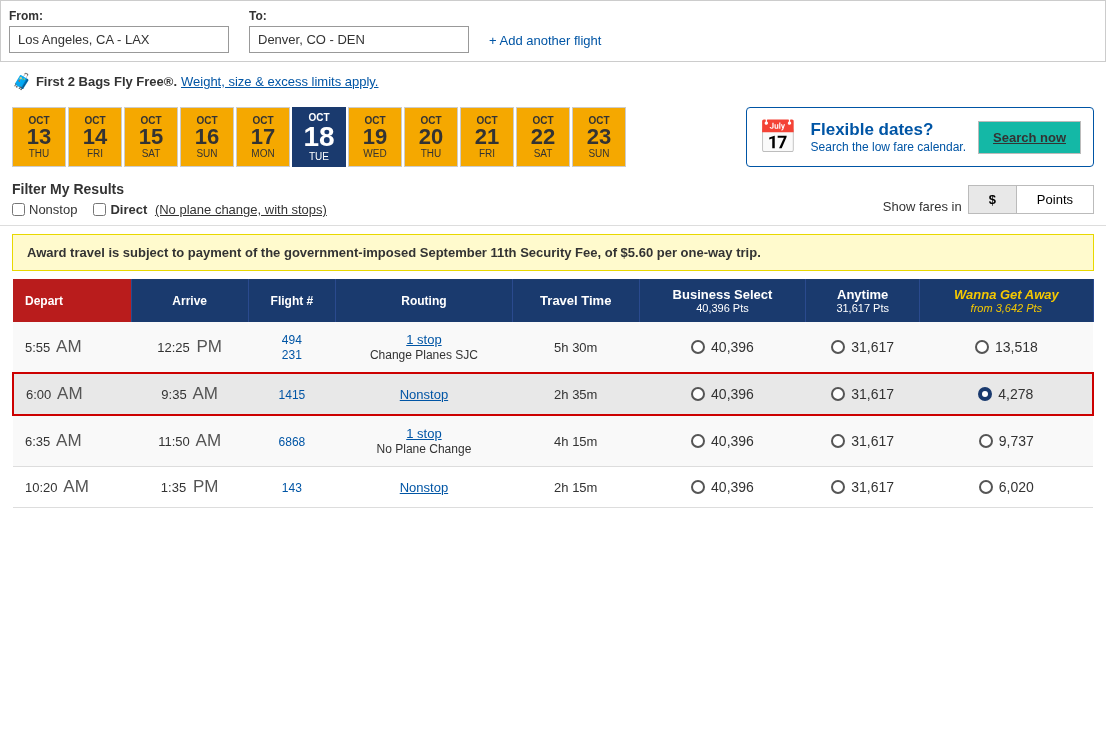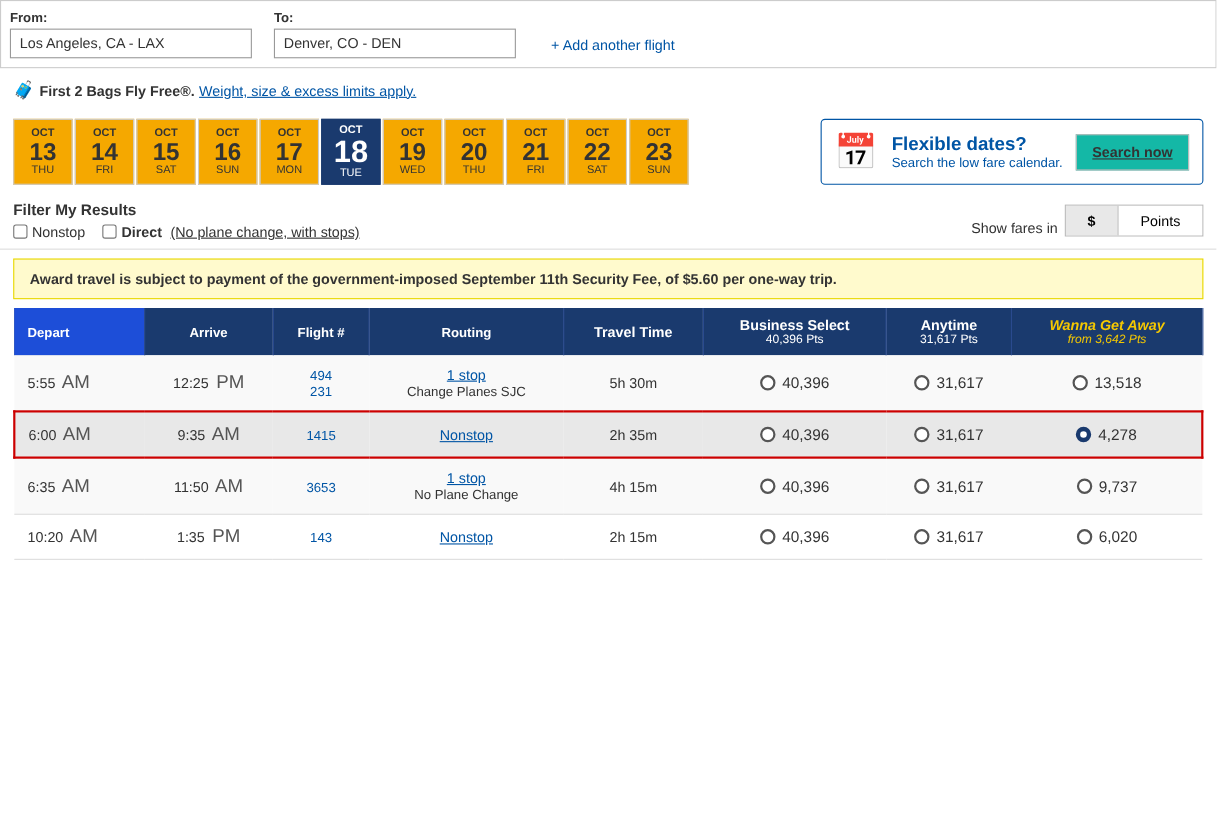--- a/index.html
+++ b/index.html
@@ -20,21 +20,20 @@
       padding: 5px 8px;
       width: 220px;
       font-size: 13px;
       color: #333;
     }
     .add-flight-link {
       color: #0055a5;
       text-decoration: none;
       font-size: 13px;
       margin-bottom: 5px;
-      margin-left: 12px;
     }
 
     .bags-section {
       padding: 10px 12px;
       font-size: 13px;
       display: flex;
       align-items: center;
       gap: 4px;
     }
     .bags-icon { font-size: 16px; }
@@ -139,21 +138,21 @@
       background: #1a3a6e;
       color: #fff;
     }
     .results-table thead th {
       padding: 8px 10px;
       text-align: center;
       font-size: 12px;
       font-weight: bold;
       border-right: 1px solid #2a4a8e;
     }
-    .results-table thead th.col-depart { background: #1d4ed8; text-align: left; padding-left: 12px; }
+    .results-table thead th.col-depart { background: #b91c1c; text-align: left; padding-left: 12px; }
     .results-table thead th.col-wanna { color: #f5c800; font-style: italic; }
     .results-table thead th .sub { font-weight: normal; font-size: 11px; }
 
     .results-table tbody tr {
       border-bottom: 1px solid #ddd;
       background: #fff;
     }
     .results-table tbody tr:nth-child(odd) { background: #f9f9f9; }
     .results-table tbody tr.selected-row { background: #e8e8e8; border: 2px solid #cc0000; }
 
@@ -395,21 +394,21 @@
       </div>
     </td>
   </tr>
         <tr>
     <td class="col-depart">
       <span class="time-am">6:35</span><span class="time-period"> AM</span>
     </td>
     <td class="col-arrive">
       <span class="time-am">11:50</span><span class="time-period"> AM</span>
     </td>
-    <td><span class="flight-num">3653</span></td>
+    <td><span class="flight-num">6868</span></td>
     <td><a href="#" class="routing-link">1 stop</a><br><span class="routing-detail">No Plane Change</span></td>
     <td>4h 15m</td>
     <td>
       <div class="pts-row">
         <span class="radio-circle"></span>
         <span class="pts-value">40,396</span>
       </div>
     </td>
     <td>
       <div class="pts-row">

